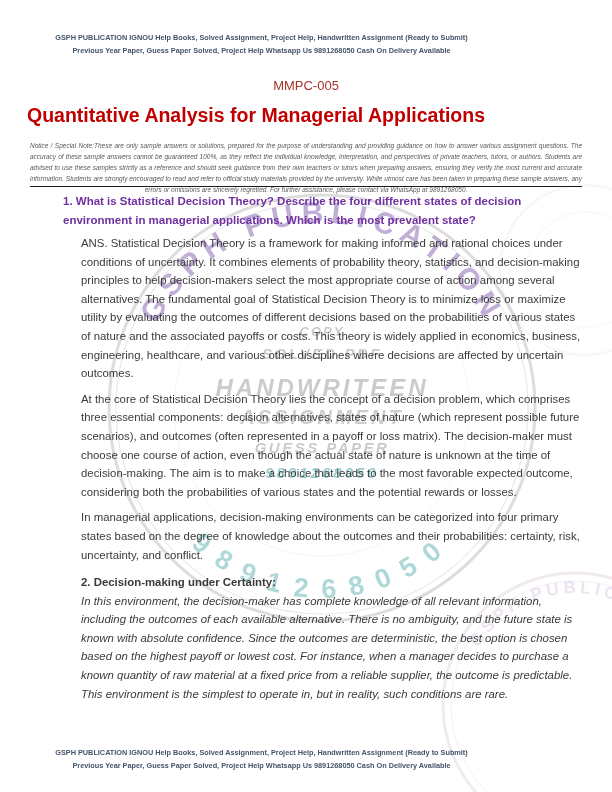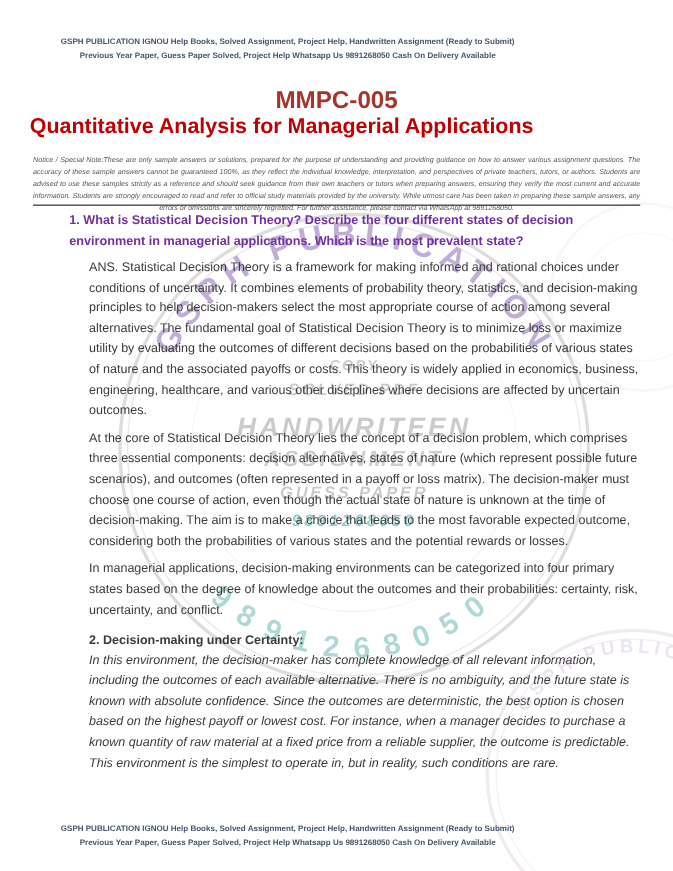--- a/index.html
+++ b/index.html
@@ -23,21 +23,21 @@
     text-align:center;
     font-size:7.3px;font-weight:bold;line-height:13px;
     color:#44546A;
   }
   .doc-header{top:31px;}
   .doc-footer{top:746px;}
 
   .course-code{
     position:absolute;top:78px;left:0;width:612px;
     text-align:center;
-    font-size:22px;font-weight:bold;
+    font-size:13px;font-weight:normal;
     color:#A5342B;
   }
   .course-name{
     position:absolute;top:104px;left:0;width:512px;
     text-align:center;
     font-size:19.5px;font-weight:bold;
     color:#C00000;
   }
   .notice{
     position:absolute;top:140px;left:30px;width:552px;

